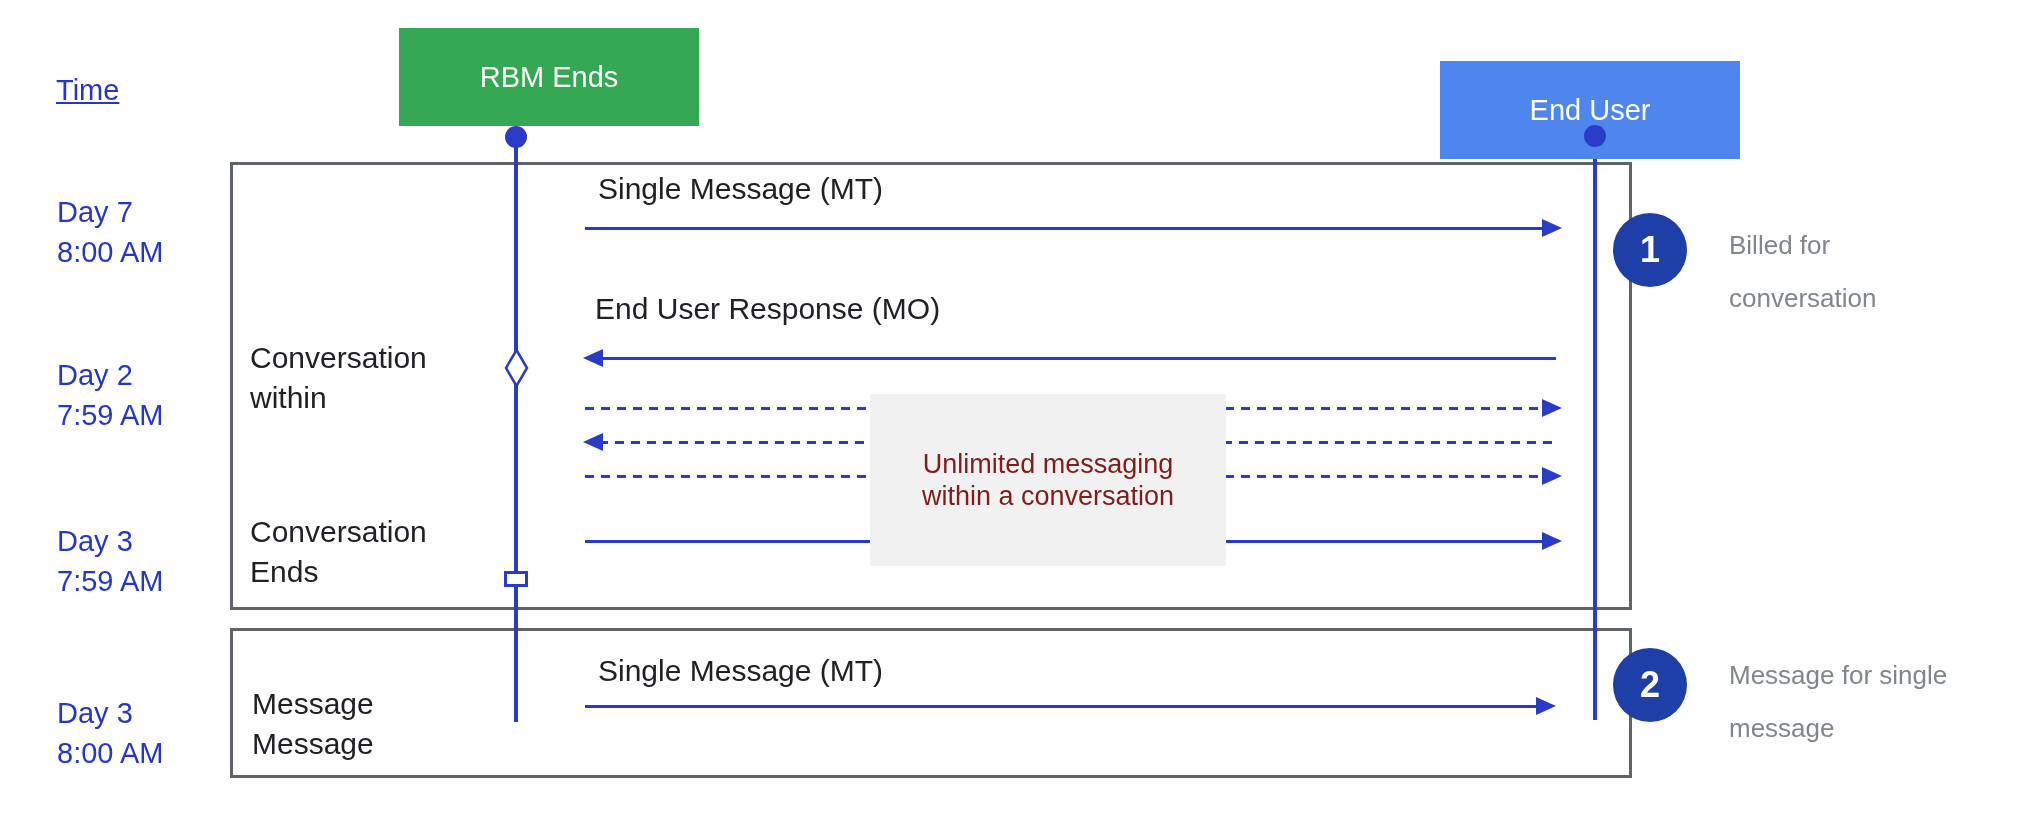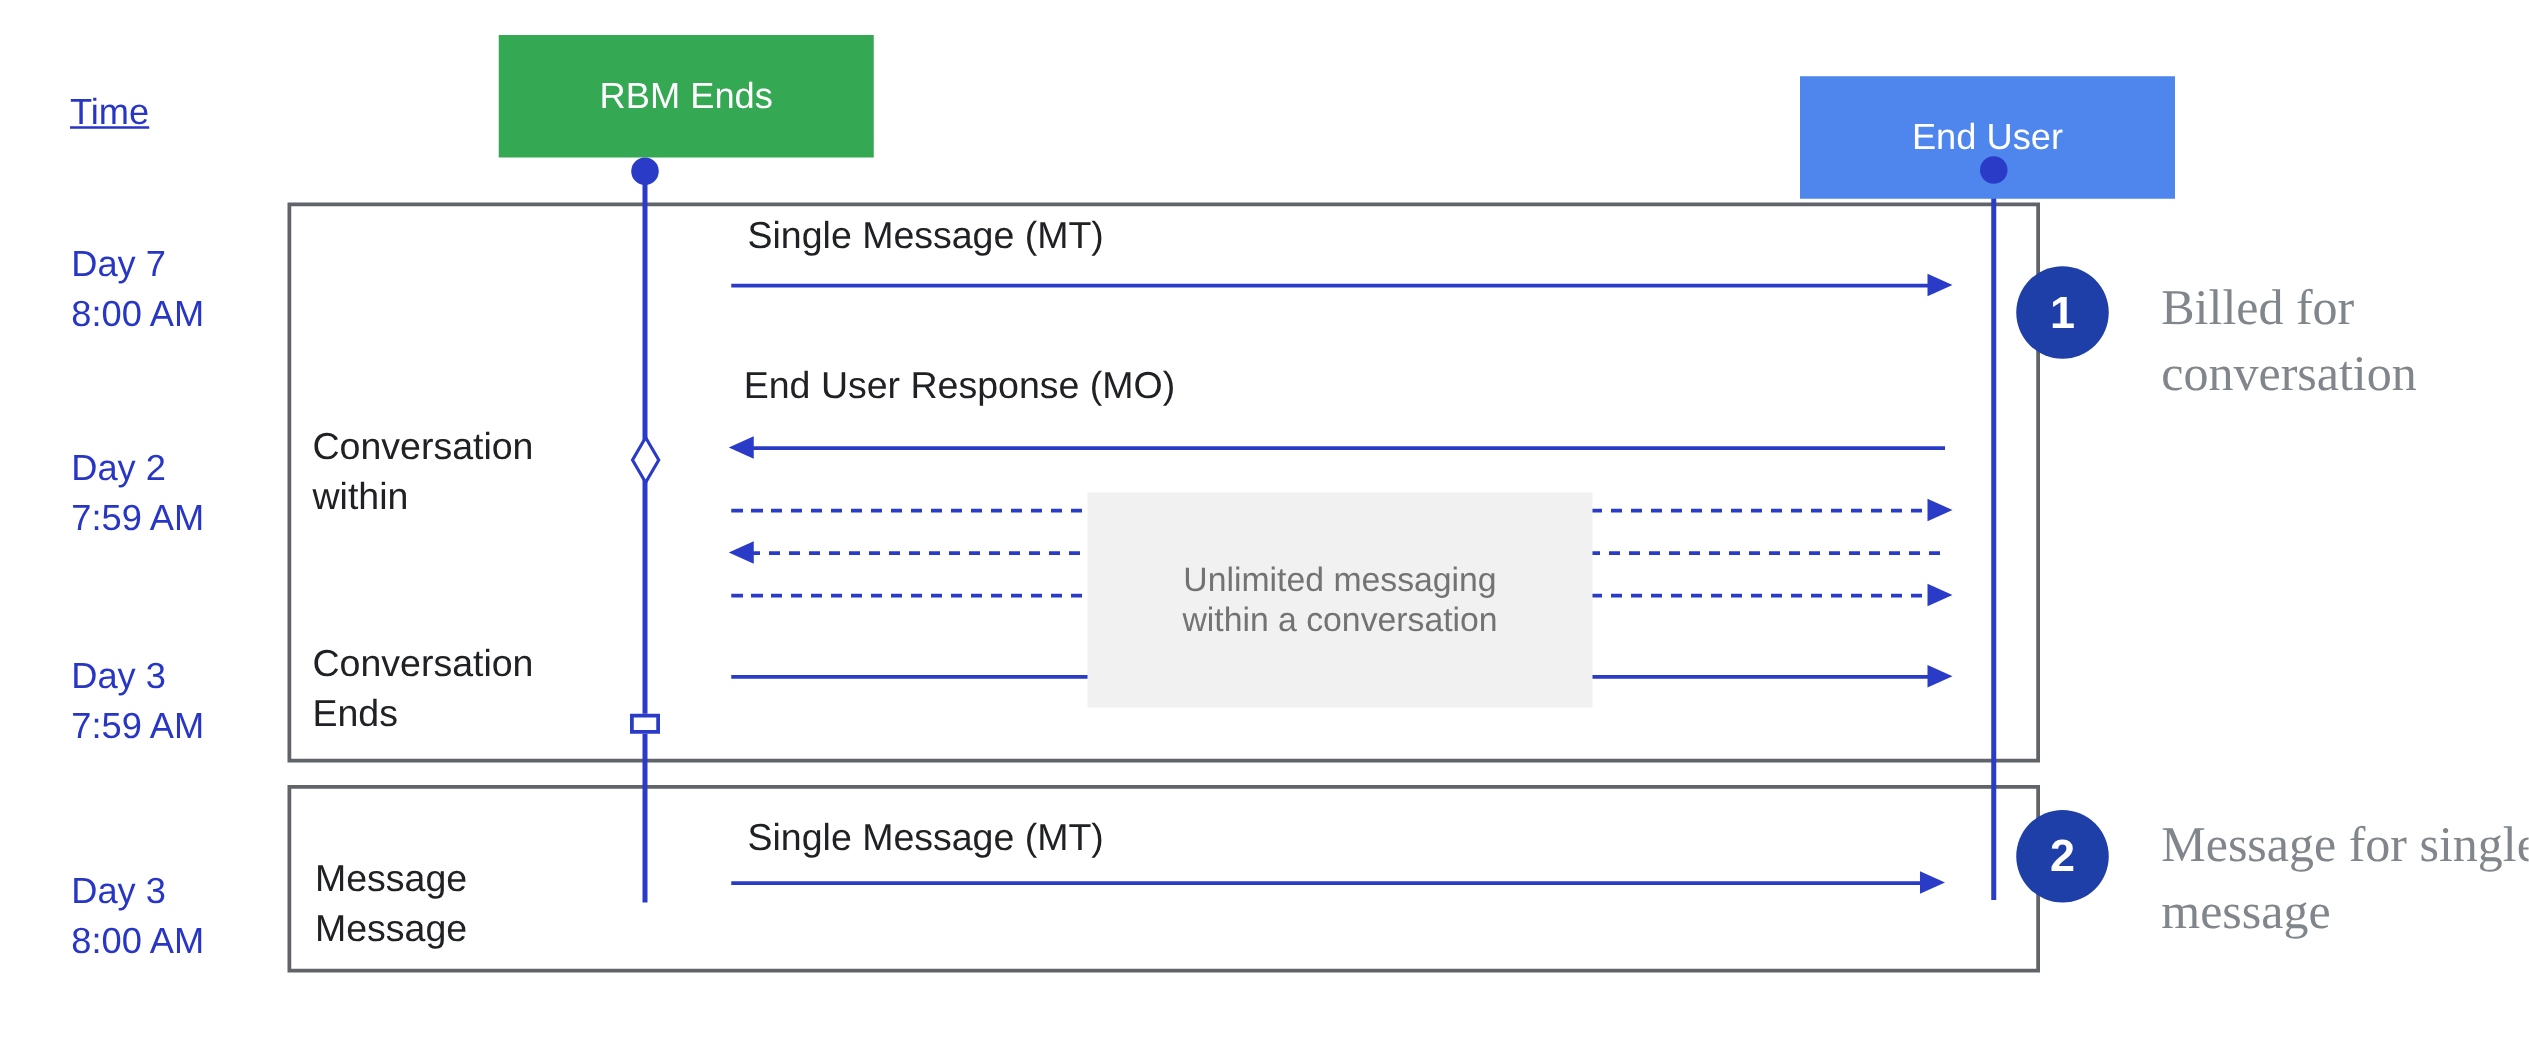--- a/index.html
+++ b/index.html
@@ -32,28 +32,28 @@
   .arrow.left .shaft{left:14px;right:0;}
   .arrow.dashed .shaft{background:repeating-linear-gradient(90deg,var(--line) 0 9px,transparent 9px 16px);}
   .arrow .head{position:absolute;width:0;height:0;top:-9px;
     border-top:9px solid transparent;border-bottom:9px solid transparent;}
   .arrow.right .head{right:-2px;border-left:20px solid var(--line);}
   .arrow.left .head{left:-2px;border-right:20px solid var(--line);}
   
   .marker-square{width:18px;height:10px;border:3px solid var(--line);background:#ffffff;z-index:4;}
   .marker-diamond{z-index:4;}
   
-  .note{left:870px;top:394px;width:404px;height:172px;background:#f1f1f2;z-index:5;
+  .note{left:870px;top:394px;width:356px;height:172px;background:#f1f1f2;z-index:5;
     display:flex;flex-direction:column;align-items:center;justify-content:center;
-    color:#737373;font-size:27px;line-height:32px;text-align:center;}
+    color:#7f1d1d;font-size:27px;line-height:32px;text-align:center;}
   
   .badge{width:74px;height:74px;border-radius:50%;background:var(--badge);color:#ffffff;
     font-size:36px;font-weight:bold;display:flex;align-items:center;justify-content:center;z-index:6;}
   
-  .billed{color:var(--grayText);font-size:40px;line-height:53px;z-index:2;white-space:nowrap;font-family:Liberation Serif, serif;}
+  .billed{color:var(--grayText);font-size:26px;line-height:53px;z-index:2;white-space:nowrap;}
 </style>
 </head>
 <body>
 
 <div id="stage">
 
   <div class="abs time-title" style="left:56px;top:74px;text-decoration:underline;">Time</div>
 
   <div class="abs t-label" style="left:57px;top:192px;">
     <div>Day 7</div>

